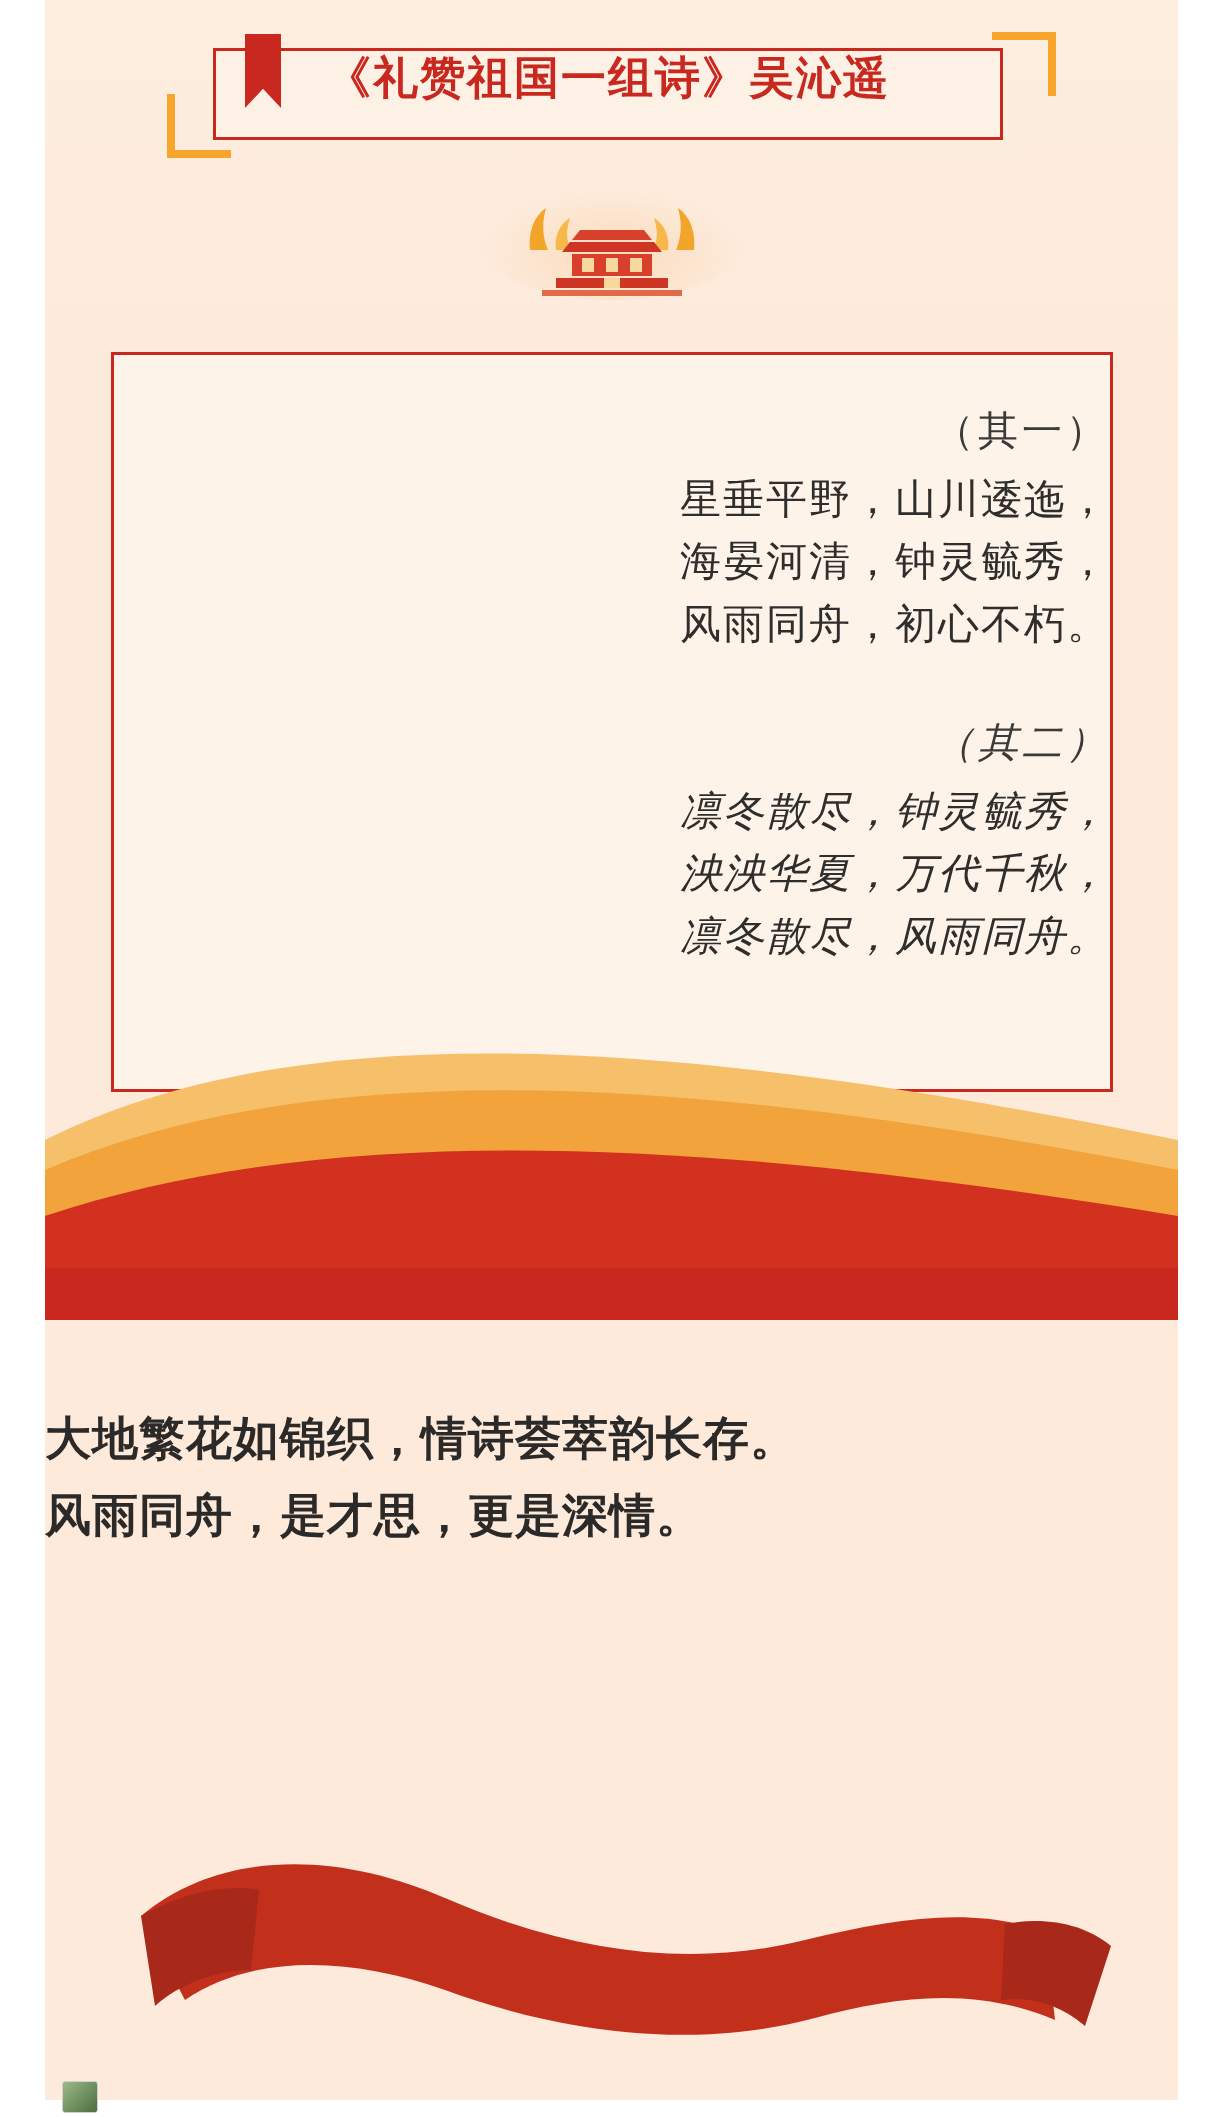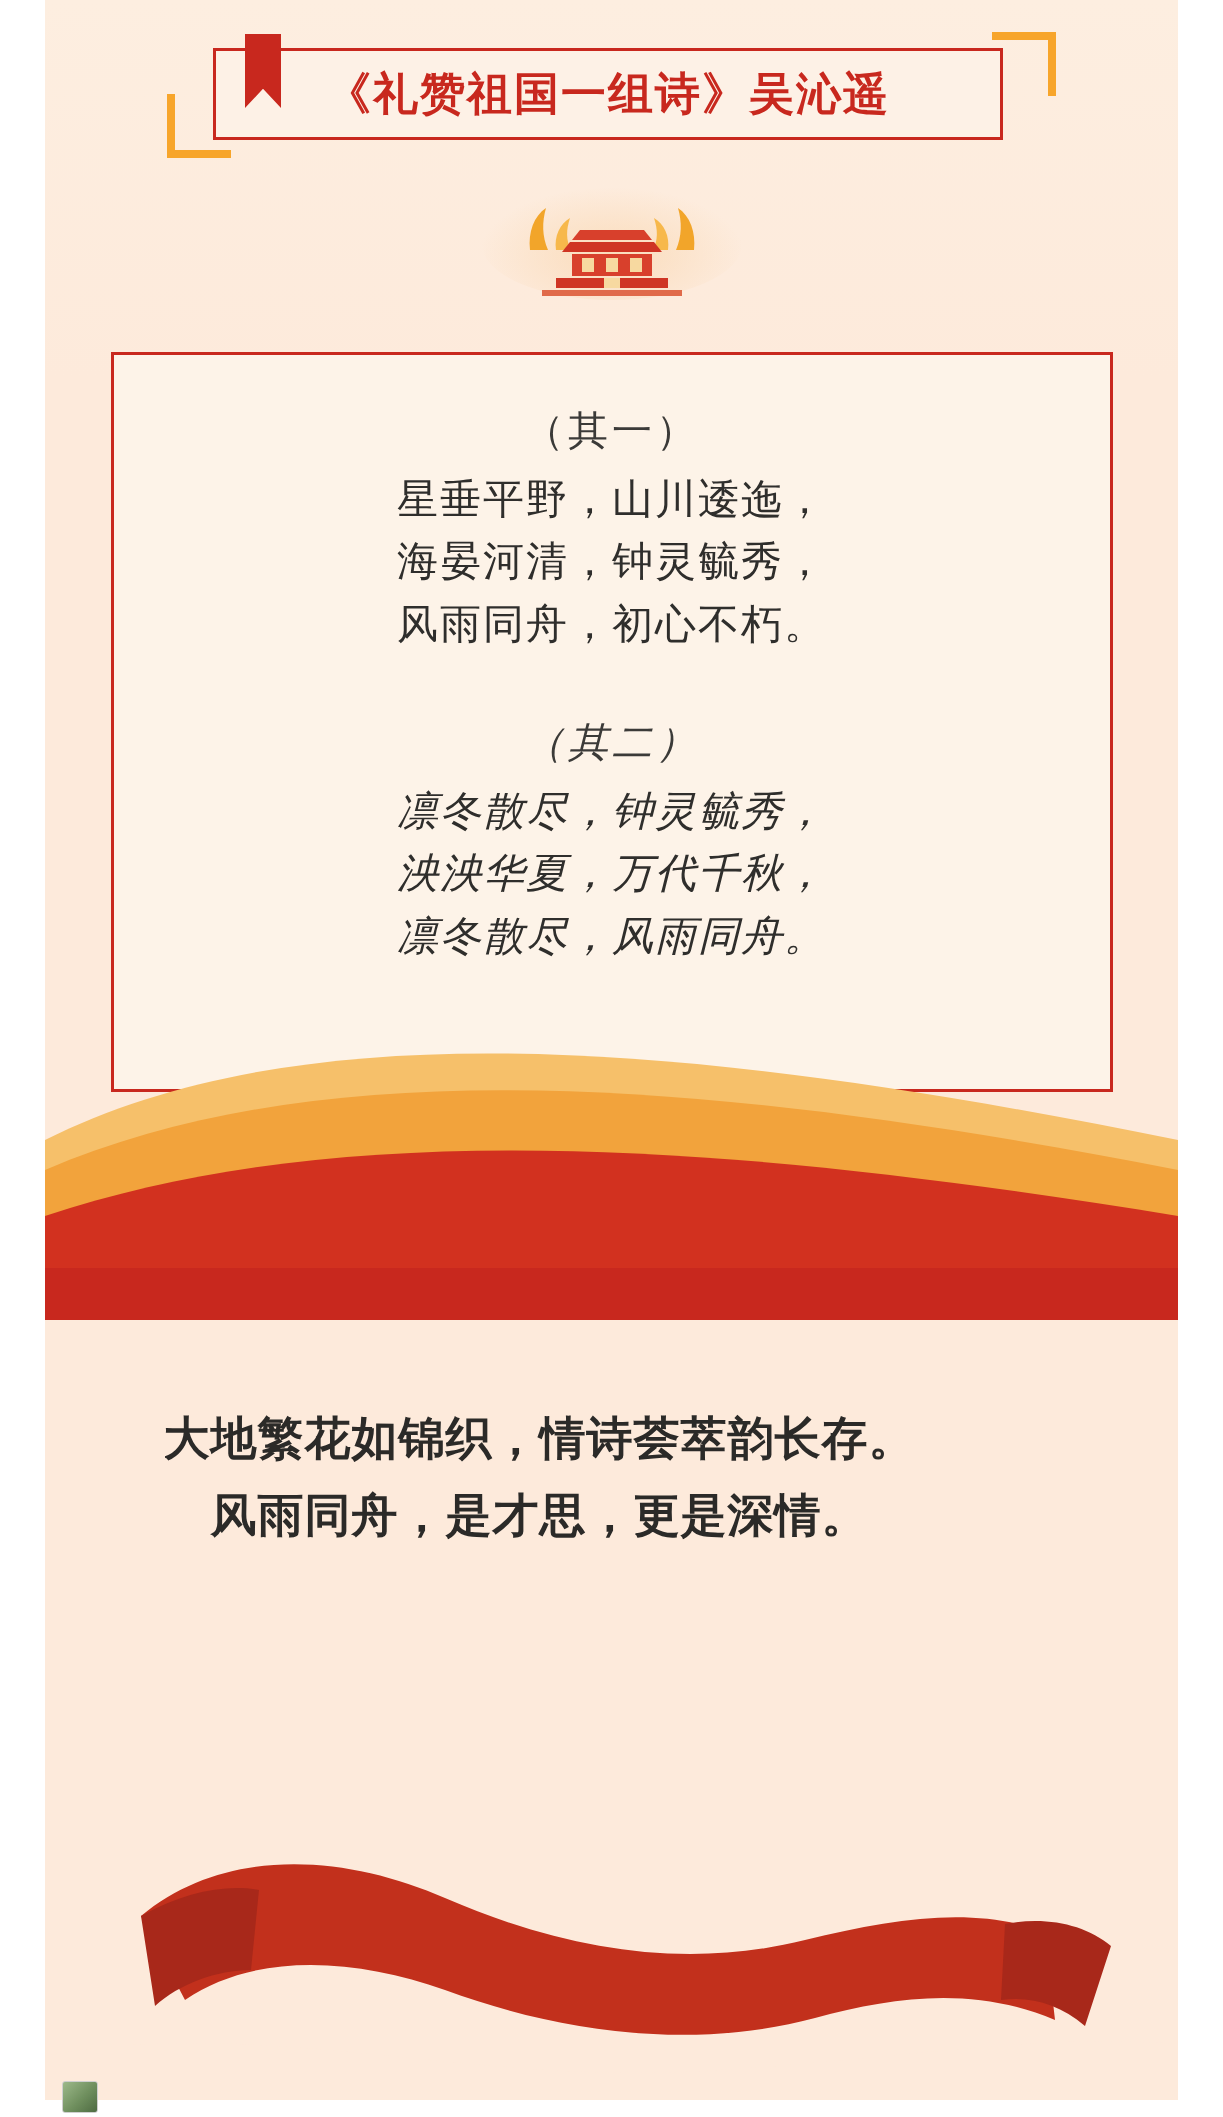--- a/index.html
+++ b/index.html
@@ -44,21 +44,21 @@
     top: 22px;
     width: 790px;
     height: 92px;
     border: 3px solid #c8281e;
     background: #fdf1e6;
     box-sizing: border-box;
   }
   .title-text {
     position: absolute;
     left: 168px;
-    top: 22px;
+    top: 6px;
     width: 790px;
     height: 92px;
     line-height: 92px;
     text-align: center;
     color: #c8281e;
     font-size: 45px;
     font-weight: bold;
     letter-spacing: 2px;
     white-space: nowrap;
     font-family: "DejaVu Sans", "Liberation Sans", sans-serif;
@@ -121,21 +121,21 @@
     width: 1002px;
     height: 740px;
     border: 3px solid #c8281e;
     background: #fdf3e8;
     box-sizing: border-box;
     overflow: hidden;
   }
   .poem-inner {
     position: relative;
     padding-top: 48px;
-    text-align: center;
+    text-align: right;
   }
   .stanza-label {
     font-size: 40px;
     color: #3b3a38;
     letter-spacing: 4px;
     margin: 0 0 10px 0;
     font-family: "DejaVu Sans", "Liberation Sans", sans-serif;
   }
   .poem-line {
     font-size: 41px;
@@ -156,21 +156,21 @@
     height: 300px;
     overflow: hidden;
   }
 
   
   .closing {
     position: absolute;
     left: 0;
     top: 1400px;
     width: 989px;
-    text-align: center;
+    text-align: left;
   }
   .closing-line {
     font-size: 46px;
     font-weight: bold;
     color: #2b2a28;
     letter-spacing: 1px;
     line-height: 1.68;
     white-space: nowrap;
     font-family: "DejaVu Sans", "Liberation Sans", sans-serif;
   }

